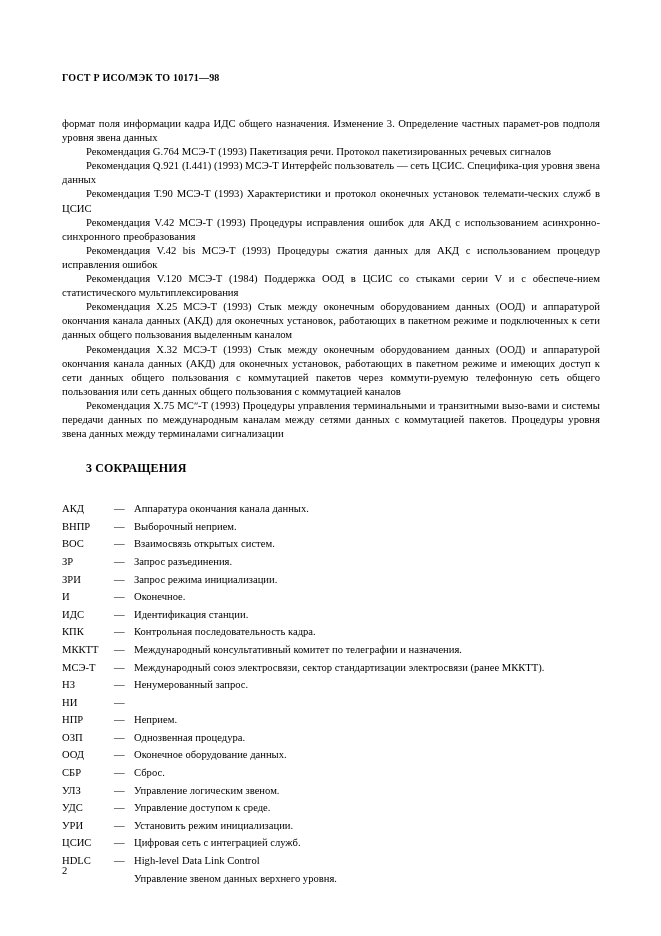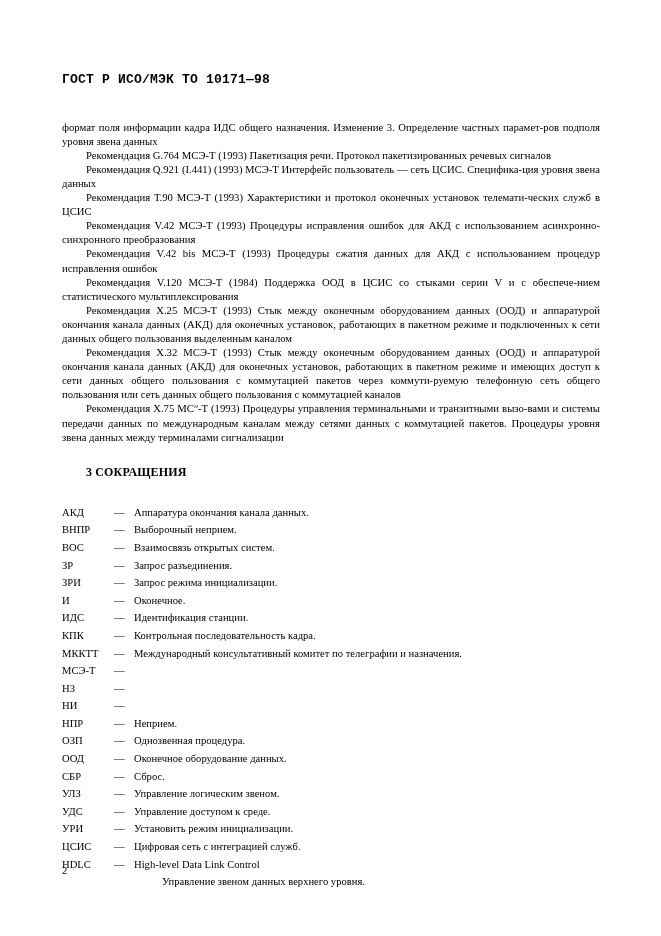--- a/index.html
+++ b/index.html
@@ -22,23 +22,23 @@
   }
   .content {
     position: absolute;
     left: 62px;
     top: 72px;
     width: 538px;
   }
 
   
   .doc-header {
-    font-family: Liberation Mono, monospace;
+    font-family: Liberation Serif, serif;
     font-weight: bold;
-    font-size: 13px;
+    font-size: 10px;
     letter-spacing: 0.2px;
     line-height: 1.2;
     margin: 0 0 18px 0;
     white-space: nowrap;
   }
 
   
   .body-block {
     font-size: 10.7px;
     line-height: 14.1px;
@@ -86,21 +86,20 @@
     width: 20px;
     flex: 0 0 20px;
     white-space: nowrap;
   }
   .abbr-def {
     flex: 1 1 auto;
     white-space: nowrap;
   }
   .abbr-cont {
     display: flex;
-    gap: 28px;
   }
   .abbr-cont .abbr-spacer {
     width: 72px;
     flex: 0 0 72px;
   }
 
   
   .folio {
     position: absolute;
     left: 62px;
@@ -185,25 +184,27 @@
 
       <div class="abbr-row">
         <span class="abbr-term">МККТТ</span>
         <span class="abbr-dash">—</span>
         <span class="abbr-def">Международный консультативный комитет по телеграфии и назначения.</span>
       </div>
 
       <div class="abbr-row">
         <span class="abbr-term">МСЭ-Т</span>
         <span class="abbr-dash">—</span>
+        <span class="abbr-def">Международный союз электросвязи, сектор стандартизации электросвязи (ранее МККТТ).</span>
       </div>
 
       <div class="abbr-row">
         <span class="abbr-term">НЗ</span>
         <span class="abbr-dash">—</span>
+        <span class="abbr-def">Ненумерованный запрос.</span>
       </div>
 
       <div class="abbr-row">
         <span class="abbr-term">НИ</span>
         <span class="abbr-dash">—</span>
       </div>
 
       <div class="abbr-row">
         <span class="abbr-term">НПР</span>
         <span class="abbr-dash">—</span>

